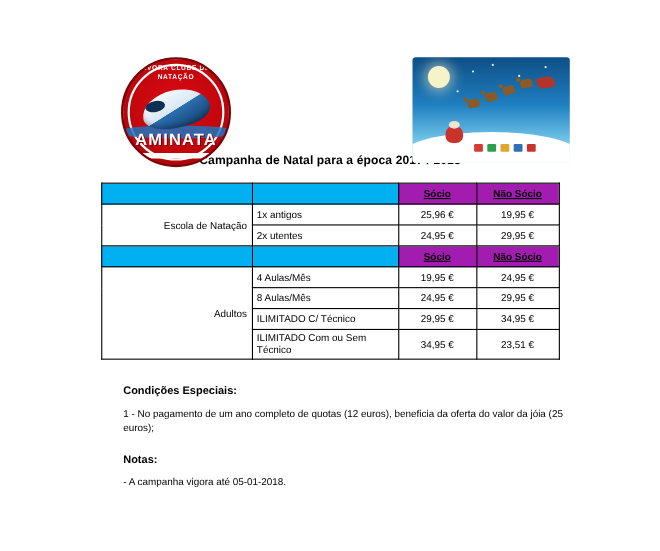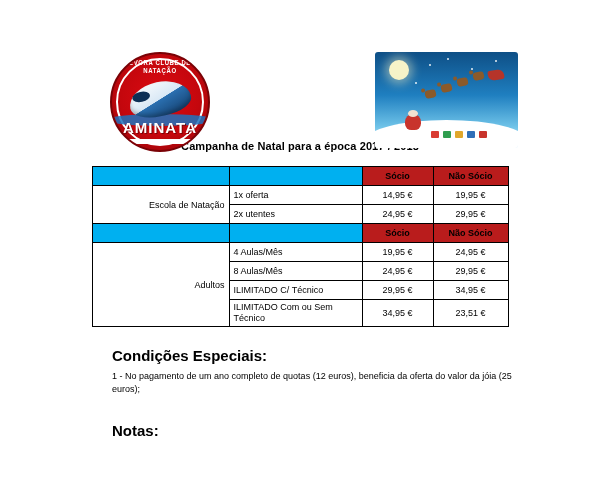--- a/index.html
+++ b/index.html
@@ -231,50 +231,51 @@
     padding: 2px 4px;
     height: 14px;
     vertical-align: middle;
   }
   .c-cat { width: 128px; text-align: center; }
   .c-desc { width: 124px; text-align: left; padding-left: 5px; }
   .c-socio { width: 62px; text-align: center; }
   .c-nsocio { width: 66px; text-align: center; }
 
   .hdr-blue {
-    background: #b91c1c;
+    background: #a21caf;
     font-weight: bold;
     color: #000000;
+    text-decoration: underline;
   }
   .hdr-blank {
     background: #00b0f0;
   }
   .cat-cell {
     text-align: right;
     vertical-align: middle;
   }
   .two-line { line-height: 11px; }
 
   
   .notes {
     margin: 22px 0 0 112px;
     width: 410px;
     font-size: 9px;
     line-height: 13.5px;
   }
   .notes h3 {
-    font-size: 15px;
+    font-size: 10px;
     font-weight: bold;
     margin: 0 0 7px 0;
   }
   .notes p {
     margin: 0 0 4px 0;
   }
   .notes .block2 {
-    margin-top: 27px;
+    margin-top: 15px;
   }
 </style>
 </head>
 <body>
 
 <div class="page">
 
   <div class="header-row">
 
     <div class="logo">
@@ -316,22 +317,22 @@
       <tbody>
         <tr>
           <td class="c-cat hdr-blank"></td>
           <td class="c-desc hdr-blank"></td>
           <td class="c-socio hdr-blue">Sócio</td>
           <td class="c-nsocio hdr-blue">Não Sócio</td>
         </tr>
 
         <tr>
           <td class="c-cat cat-cell" rowspan="2">Escola de Natação</td>
-          <td class="c-desc">1x oferta</td>
-          <td class="c-socio">14,95 €</td>
+          <td class="c-desc">1x antigos</td>
+          <td class="c-socio">25,96 €</td>
           <td class="c-nsocio">19,95 €</td>
         </tr>
         <tr>
           <td class="c-desc">2x utentes</td>
           <td class="c-socio">24,95 €</td>
           <td class="c-nsocio">29,95 €</td>
         </tr>
 
         <tr>
           <td class="c-cat hdr-blank"></td>
@@ -364,16 +365,17 @@
       </tbody>
     </table>
   </div>
 
   <div class="notes">
     <h3>Condições Especiais:</h3>
     <p> 1 - No pagamento de um ano completo de quotas (12 euros), beneficia da oferta do valor da jóia (25 euros);</p>
 
     <div class="block2">
       <h3>Notas:</h3>
+      <p> - A campanha vigora até 05-01-2018.</p>
     </div>
   </div>
 
 </div>
 
 </body></html>

